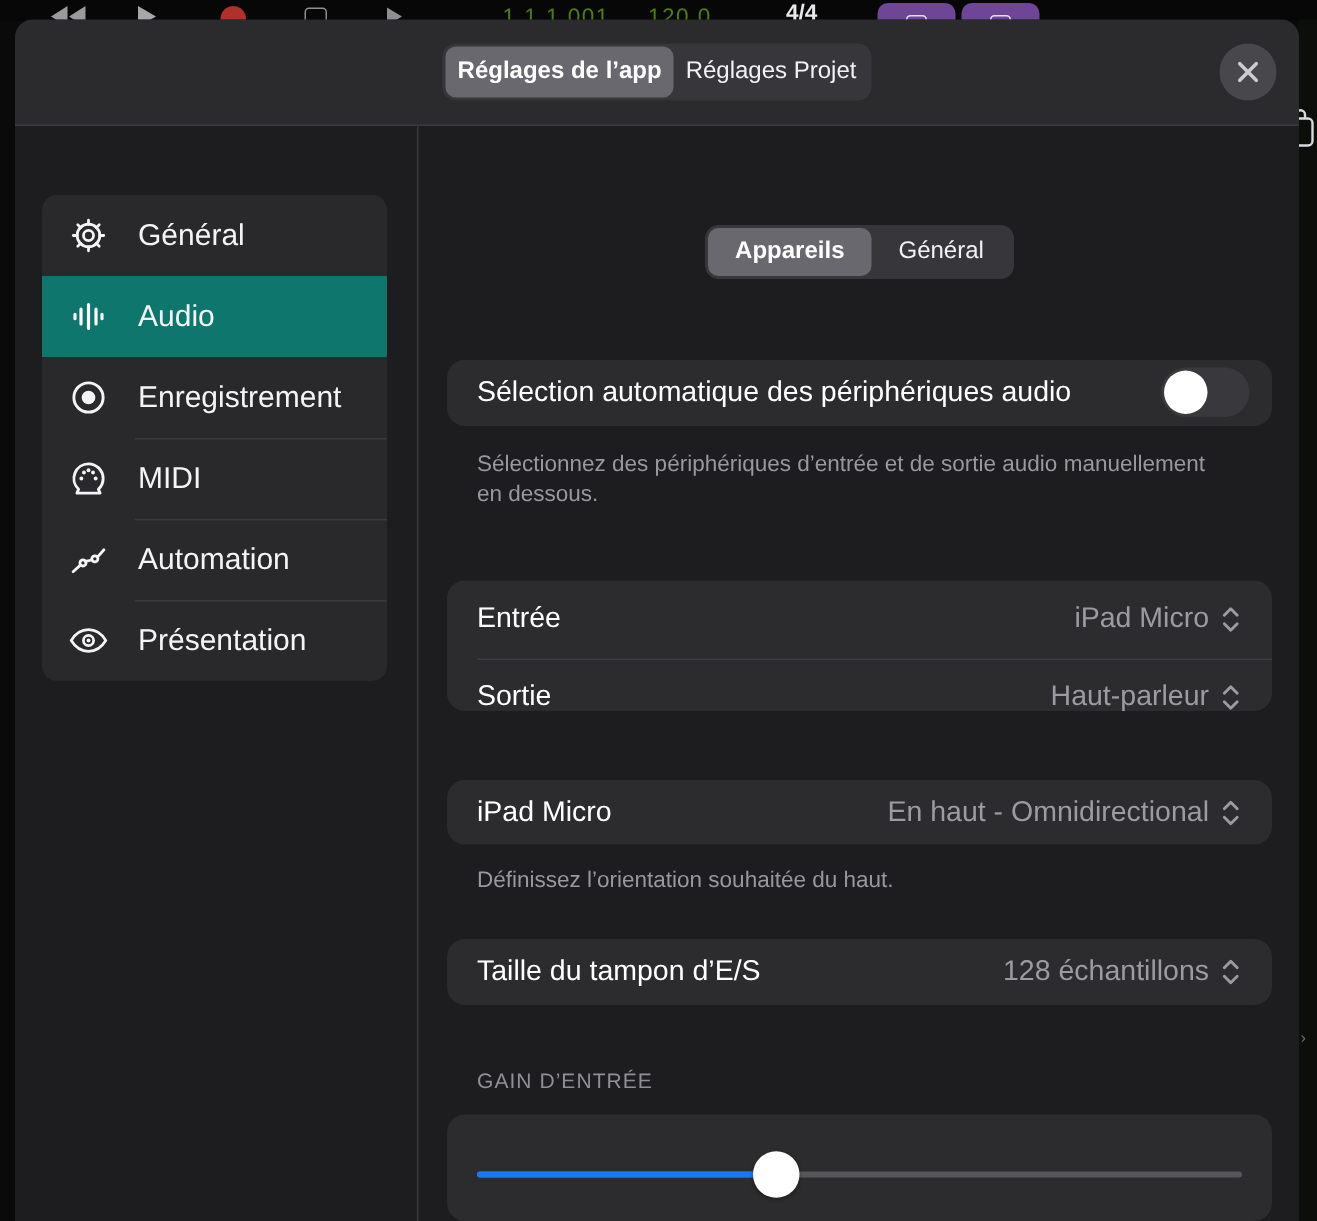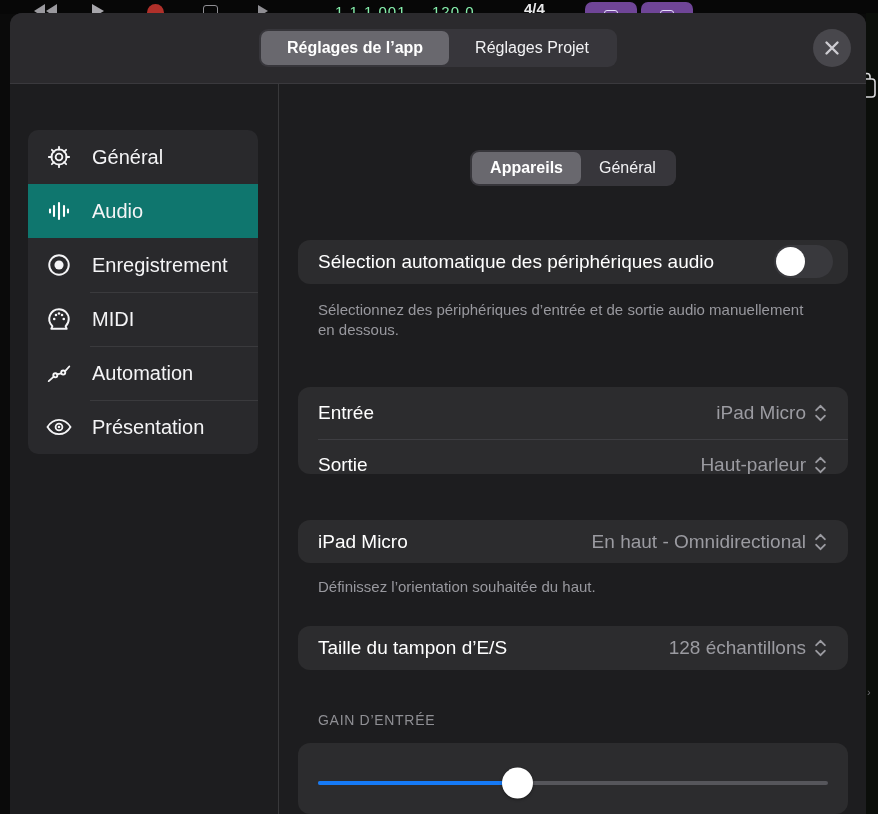--- a/index.html
+++ b/index.html
@@ -9,39 +9,39 @@
 
   
   .bg-toolbar { position:absolute; left:0; top:0; width:878px; height:14px; overflow:hidden; background:#070707; }
   .tb-item { position:absolute; top:4px; }
   .tri { width:0; height:0; border-top:7px solid transparent; border-bottom:7px solid transparent; }
   .tri-l { border-right:11px solid #9a999e; }
   .tri-r { border-left:12px solid #a7a6ab; }
   .rec-dot { width:17px; height:17px; border-radius:50%; background:#b0302a; }
   .sq { width:15px; height:13px; border:1.5px solid #8f8e93; border-radius:3px; }
   .redo { width:0; height:0; border-top:6px solid transparent; border-bottom:6px solid transparent; border-left:10px solid #8f8e93; }
-  .lcd { color:#86efac; font-size:15px; letter-spacing:1px; white-space:nowrap; }
+  .lcd { color:#4d7c0f; font-size:15px; letter-spacing:1px; white-space:nowrap; }
   .tsig { color:#e8e8ea; font-size:15px; font-weight:bold; }
   .pbtn { position:absolute; top:2px; width:52px; height:22px; border-radius:7px; background:#6f4597; border:none; overflow:hidden; }
   .pbtn .pglyph { position:absolute; left:50%; top:8px; transform:translateX(-50%); width:14px; height:10px;
                   border:1.5px solid #e6defc; border-radius:3px; }
 
   
   .right-sliver { position:absolute; left:866px; top:13px; width:12px; height:801px; background:#0b0e0a; overflow:hidden; }
   .clip-icon { position:absolute; left:-9px; top:57px; }
   .mini-chevron { position:absolute; left:1px; top:673px; color:#6c6c70; font-size:11px; }
 
   
   .modal { position:absolute; left:10px; top:13px; width:856px; height:801px;
            background:#1d1d1f; border-radius:12px 12px 0 0; overflow:hidden; display:flex; flex-direction:column; }
   .modal-header { position:relative; height:71px; flex:0 0 71px; background:#2b2a2d;
                   display:flex; align-items:center; justify-content:center; border-bottom:1px solid #3a393d; }
   .seg { display:flex; background:#37363b; border-radius:9px; padding:2px; }
   .seg button { border:none; background:transparent; color:#f2f2f4; font-size:16px;
-                font-family:inherit; padding:8px 26px; border-radius:7px; white-space:nowrap; }
+                font-family:inherit; padding:8px 8px; border-radius:7px; white-space:nowrap; }
   .seg button.selected { background:#69686e; font-weight:bold; color:#ffffff; }
   .close-btn { position:absolute; right:15px; top:50%; transform:translateY(-50%);
                width:38px; height:38px; border-radius:50%; background:#48474c; border:none;
                display:flex; align-items:center; justify-content:center; }
 
   .modal-body { flex:1; display:flex; min-height:0; }
 
   
   .left-panel { width:268px; flex:0 0 268px; position:relative; }
   .vdiv { width:1px; background:#38383a; }

